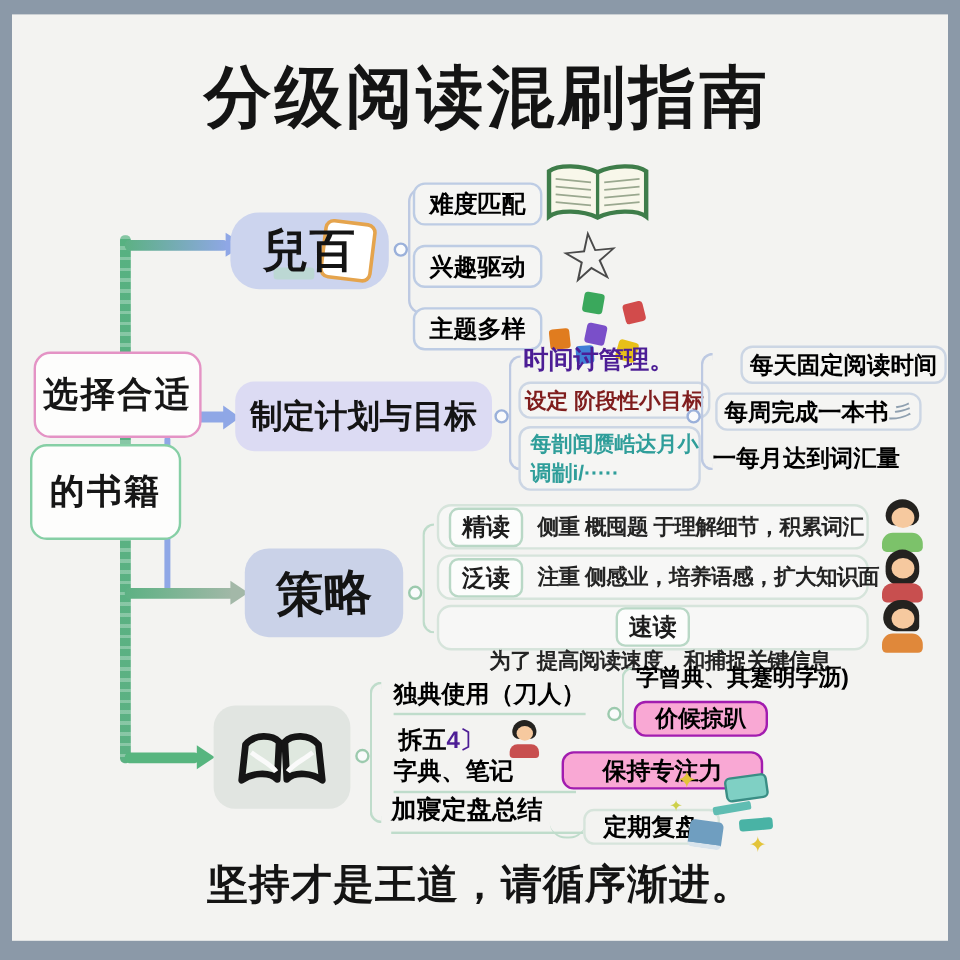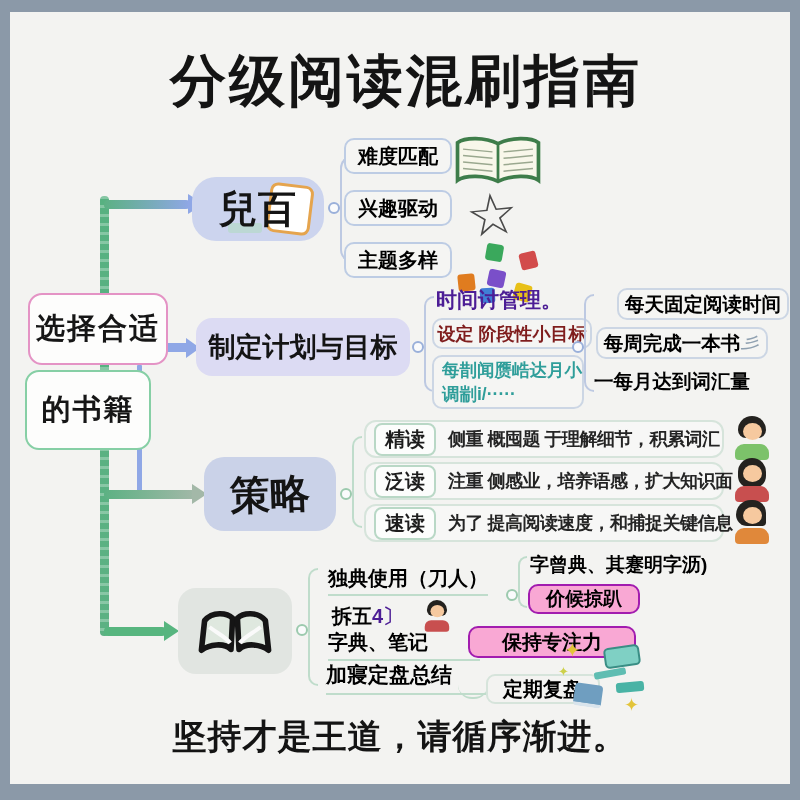--- a/index.html
+++ b/index.html
@@ -19,21 +19,21 @@
   .head{width:0;height:0;border-top:10px solid transparent;border-bottom:10px solid transparent;}
   .vblue{left:137px;top:364px;width:5px;height:132px;background:#8fa7e6;border-radius:3px;}
 
   .bubble{border-radius:24px;display:flex;align-items:center;justify-content:center;}
   .jdot{width:12px;height:12px;border-radius:50%;background:#fafbfc;box-sizing:border-box;}
   .jblue{border:2px solid #9ab0da;} .jgreen{border:2px solid #9ccaae;}
   .bracket{box-sizing:border-box;border-left:2px solid;border-top:2px solid;border-bottom:2px solid;border-radius:12px 0 0 12px;}
   .bkblue{border-color:#bdc9e2;} .bkgreen{border-color:#bfdccb;}
 
   .cbox{box-sizing:border-box;display:flex;align-items:center;justify-content:center;border-radius:10px;}
-  .bd-blue{border:2px solid #bdcce4;background:#f5f5f3;}
+  .bd-blue{border:2px solid #bdcce4;background:#f5f5f3;margin-top:14px;}
   .bd-grey{border:2px solid #ccd6e4;background:#f5f5f3;}
   .bd-green{border:2px solid #a21caf;background:#f9a8d4;}
 
   .rootbox{box-sizing:border-box;background:#fdfdfc;border-radius:14px;display:flex;align-items:center;justify-content:center;
     font-size:29px;font-weight:900;color:#161616;letter-spacing:2px;}
 
   .rowline{box-sizing:border-box;border:2px solid #d6e4db;border-radius:12px;display:flex;align-items:center;padding:0 8px;background:rgba(255,255,255,.35);}
   .rowhead{border:2px solid #b9d8c6;border-radius:8px;background:#fcfdfc;padding:1px 9px;font-size:20px;font-weight:800;color:#1d1d1d;white-space:nowrap;}
   .rowdesc{margin-left:12px;font-size:18px;font-weight:600;color:#242424;white-space:nowrap;letter-spacing:-0.5px;}
 
@@ -160,21 +160,21 @@
   <div class="abs bracket bkgreen" style="left:352px;top:436px;width:10px;height:92px;"></div>
 
   <div class="abs rowline" style="left:364px;top:420px;width:360px;height:38px;">
     <span class="rowhead">精读</span>
     <span class="rowdesc">侧重 概囤题 于理解细节，积累词汇</span>
   </div>
   <div class="abs rowline" style="left:364px;top:462px;width:360px;height:38px;">
     <span class="rowhead">泛读</span>
     <span class="rowdesc">注重 侧感业，培养语感，扩大知识面</span>
   </div>
-  <div class="abs rowline" style="left:364px;top:504px;width:360px;height:38px;">
+  <div class="abs rowline" style="left:364px;top:504px;width:360px;height:38px;flex-direction:column;">
     <span class="rowhead">速读</span>
     <span class="rowdesc">为了 提高阅读速度，和捕捉关键信息</span>
   </div>
   <div class="abs av av-boy" style="left:734px;top:416px;">
       <span class="hair"></span>
       <span class="face"></span>
       <span class="body"></span>
     </div>
   <div class="abs av av-girl1" style="left:734px;top:458px;">
       <span class="hair"></span>

